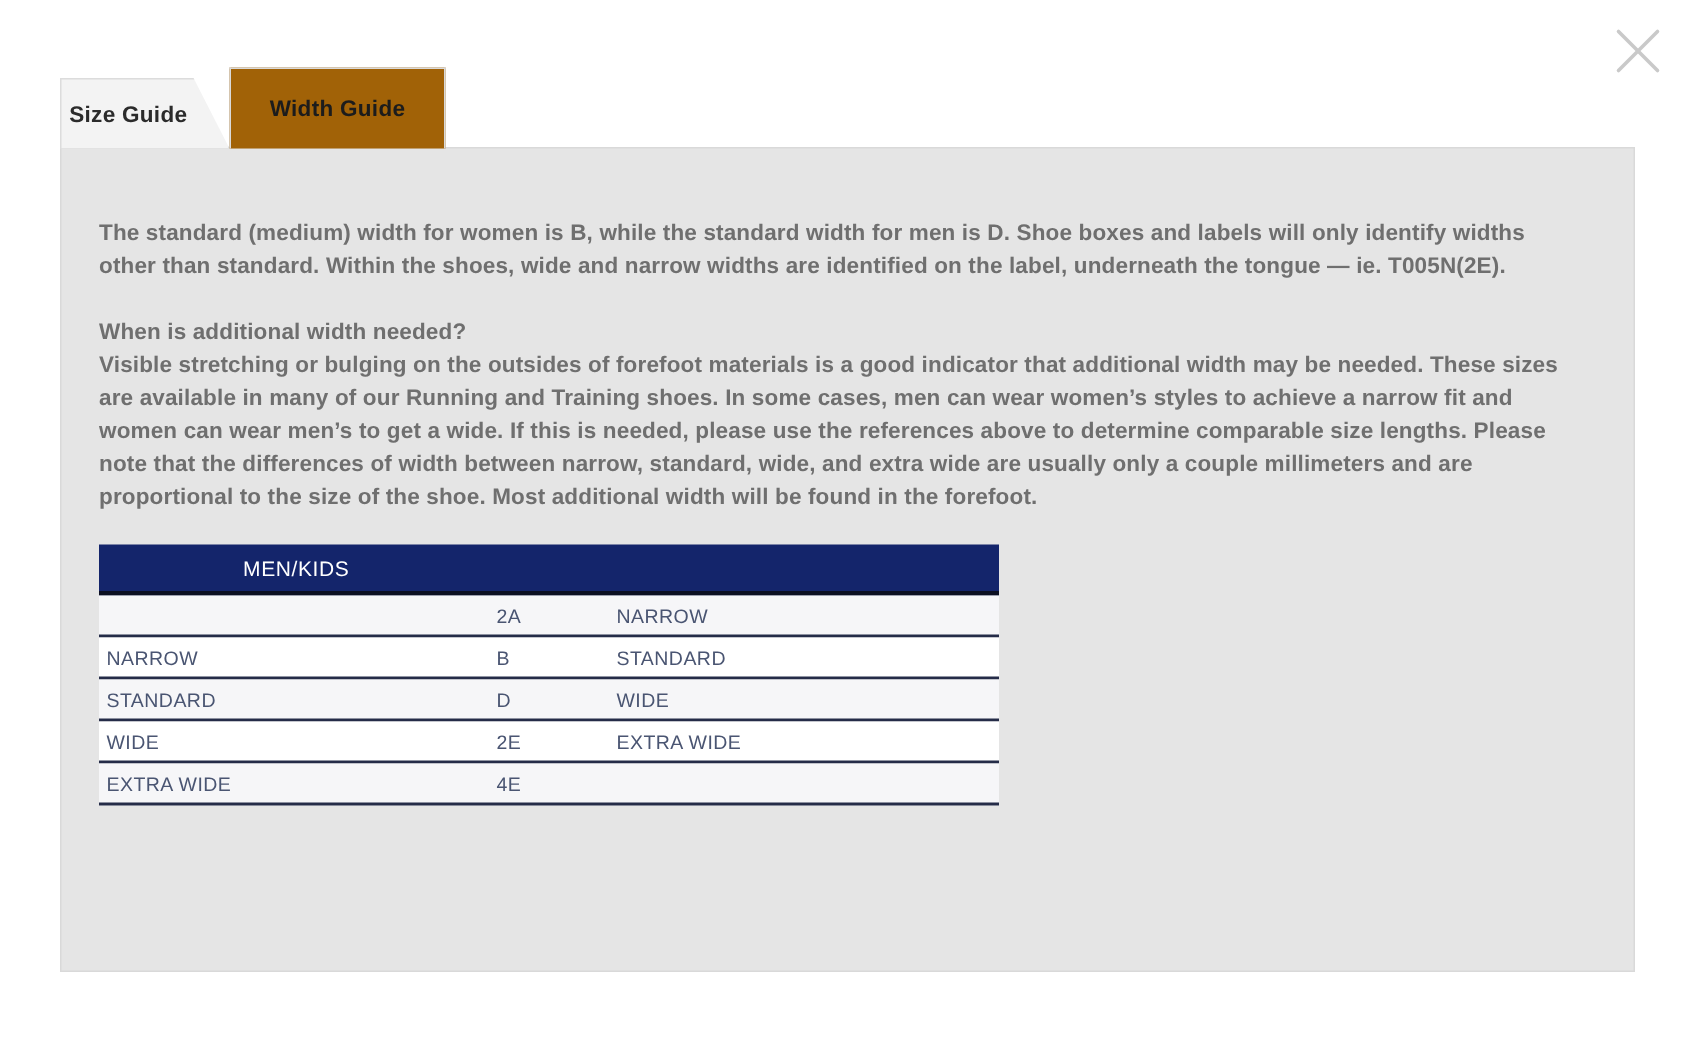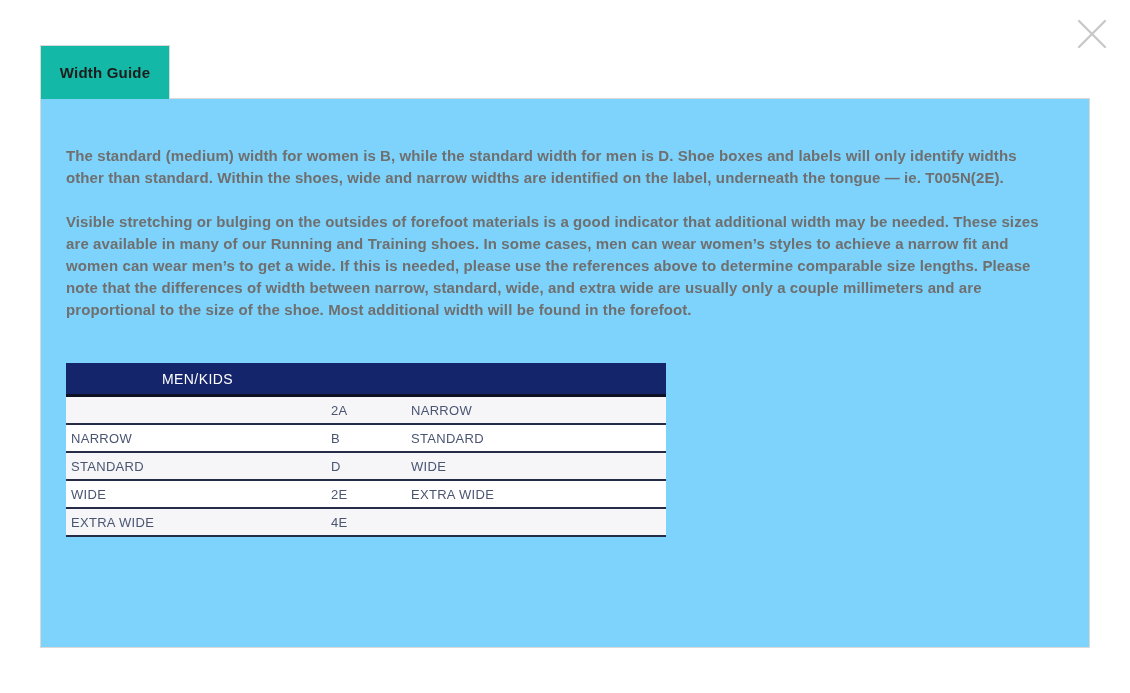--- a/index.html
+++ b/index.html
@@ -22,31 +22,31 @@
     letter-spacing:0.2px;
   }
   .tab.inactive {
     width:113px; height:47px;
     background:#f3f3f3;
     border:1px solid #dcdcdc; border-bottom:none;
     clip-path:polygon(0 0, calc(100% - 24px) 0, 100% 100%, 0 100%);
     padding-right:22px;
   }
   .tab.active {
-    width:130px; height:54px;
-    background:#14b8a6;
+    width:144px; height:54px;
+    background:#a16207;
     border:1px solid #d9d9d9; border-bottom:none;
     color:#1c1c1c;
   }
 
   
   .panel {
     position:absolute; left:40px; top:98px;
     width:1050px; height:550px;
-    border:1px solid #d9d9d9; background:#7dd3fc; z-index:1;
+    border:1px solid #d9d9d9; background:#e5e5e5; z-index:1;
   }
   .para {
     position:absolute; left:25px; width:980px;
     font-size:15px; line-height:22px; color:#6f6f6f;
     font-weight:600; letter-spacing:0.1px;
   }
   .para-1 { top:46px; }
   .para-2 { top:112px; }
 
   
@@ -79,30 +79,34 @@
 <button class="close-btn" aria-label="Close">
   <span style="display:flex;">
     <svg width="38" height="38" viewBox="0 0 38 38">
       <line x1="6" y1="6" x2="32" y2="32" stroke="#c9c9c9" stroke-width="2.4" stroke-linecap="round"></line>
       <line x1="32" y1="6" x2="6" y2="32" stroke="#c9c9c9" stroke-width="2.4" stroke-linecap="round"></line>
     </svg>
   </span>
 </button>
 
 <div class="tabs">
+  <div class="tab inactive">
+    <span>Size Guide</span>
+  </div>
   <div class="tab active">
     <span>Width Guide</span>
   </div>
 </div>
 
 <div class="panel">
 
   <p class="para para-1">The standard (medium) width for women is B, while the standard width for men is D. Shoe boxes and labels will only identify widths other than standard. Within the shoes, wide and narrow widths are identified on the label, underneath the tongue — ie. T005N(2E).</p>
 
   <div class="para para-2">
+    <div>When is additional width needed?</div>
     <div>Visible stretching or bulging on the outsides of forefoot materials is a good indicator that additional width may be needed. These sizes are available in many of our Running and Training shoes. In some cases, men can wear women’s styles to achieve a narrow fit and women can wear men’s to get a wide. If this is needed, please use the references above to determine comparable size lengths. Please note that the differences of width between narrow, standard, wide, and extra wide are usually only a couple millimeters and are proportional to the size of the shoe. Most additional width will be found in the forefoot.</div>
   </div>
 
   <div class="wtable">
     <div class="hrow">
       <div class="hcell">MEN/KIDS</div>
       <div class="hcell"></div>
     </div>
 
     <div class="row alt">

